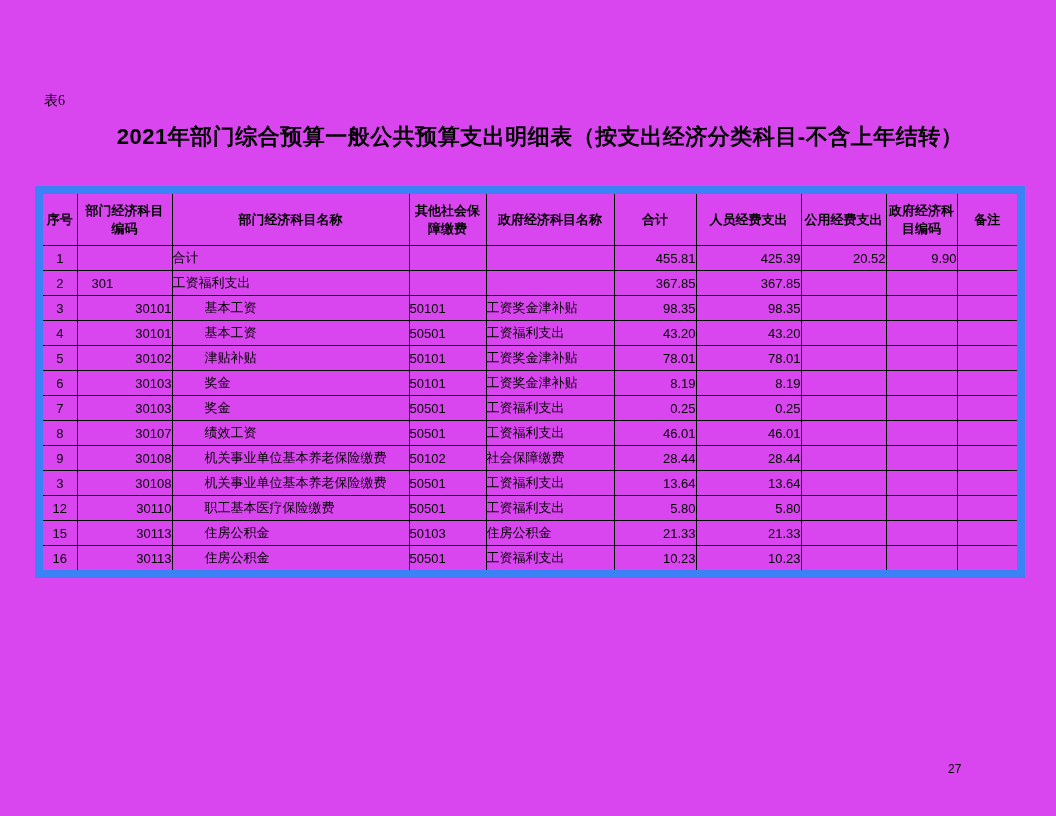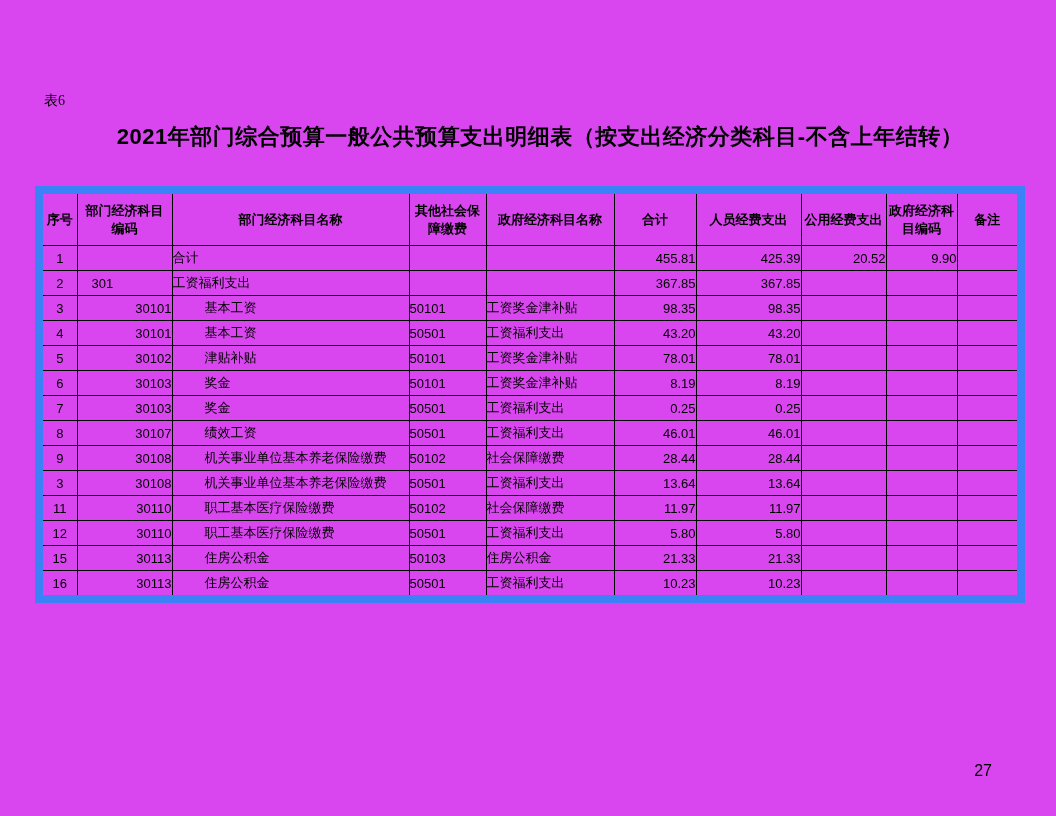--- a/index.html
+++ b/index.html
@@ -24,21 +24,21 @@
     letter-spacing:0.5px;
   }
   .unit-note{
     position:absolute;left:35px;top:160px;width:982px;
     text-align:right;
     font-size:13px;
     font-family:"Liberation Serif",serif;
   }
   .page-number{
     position:absolute;left:948px;top:762px;width:44px;
-    text-align:right;font-size:16px;
+    text-align:left;font-size:12px;
   }
   table.budget{
     position:absolute;left:35px;top:186px;
     border-collapse:collapse;
     table-layout:fixed;
     width:982px;
     border:8px solid #3b82f6;
     font-size:13px;
   }
   table.budget th, table.budget td{
@@ -227,32 +227,20 @@
           <td class="c-dname">机关事业单位基本养老保险缴费</td>
           <td class="c-gcode c-num">50501</td>
           <td class="c-gname">工资福利支出</td>
           <td class="c-amt c-num">13.64</td>
           <td class="c-amt c-num">13.64</td>
           <td class="c-amt c-num"></td>
           <td class="c-amt c-num"></td>
           <td class="c-remark"></td>
         </tr>
         <tr class="level-2">
-          <td class="c-seq c-num">11</td>
-          <td class="c-dcode c-num">30110</td>
-          <td class="c-dname">职工基本医疗保险缴费</td>
-          <td class="c-gcode c-num">50102</td>
-          <td class="c-gname">社会保障缴费</td>
-          <td class="c-amt c-num">11.97</td>
-          <td class="c-amt c-num">11.97</td>
-          <td class="c-amt c-num"></td>
-          <td class="c-amt c-num"></td>
-          <td class="c-remark"></td>
-        </tr>
-        <tr class="level-2">
           <td class="c-seq c-num">12</td>
           <td class="c-dcode c-num">30110</td>
           <td class="c-dname">职工基本医疗保险缴费</td>
           <td class="c-gcode c-num">50501</td>
           <td class="c-gname">工资福利支出</td>
           <td class="c-amt c-num">5.80</td>
           <td class="c-amt c-num">5.80</td>
           <td class="c-amt c-num"></td>
           <td class="c-amt c-num"></td>
           <td class="c-remark"></td>

